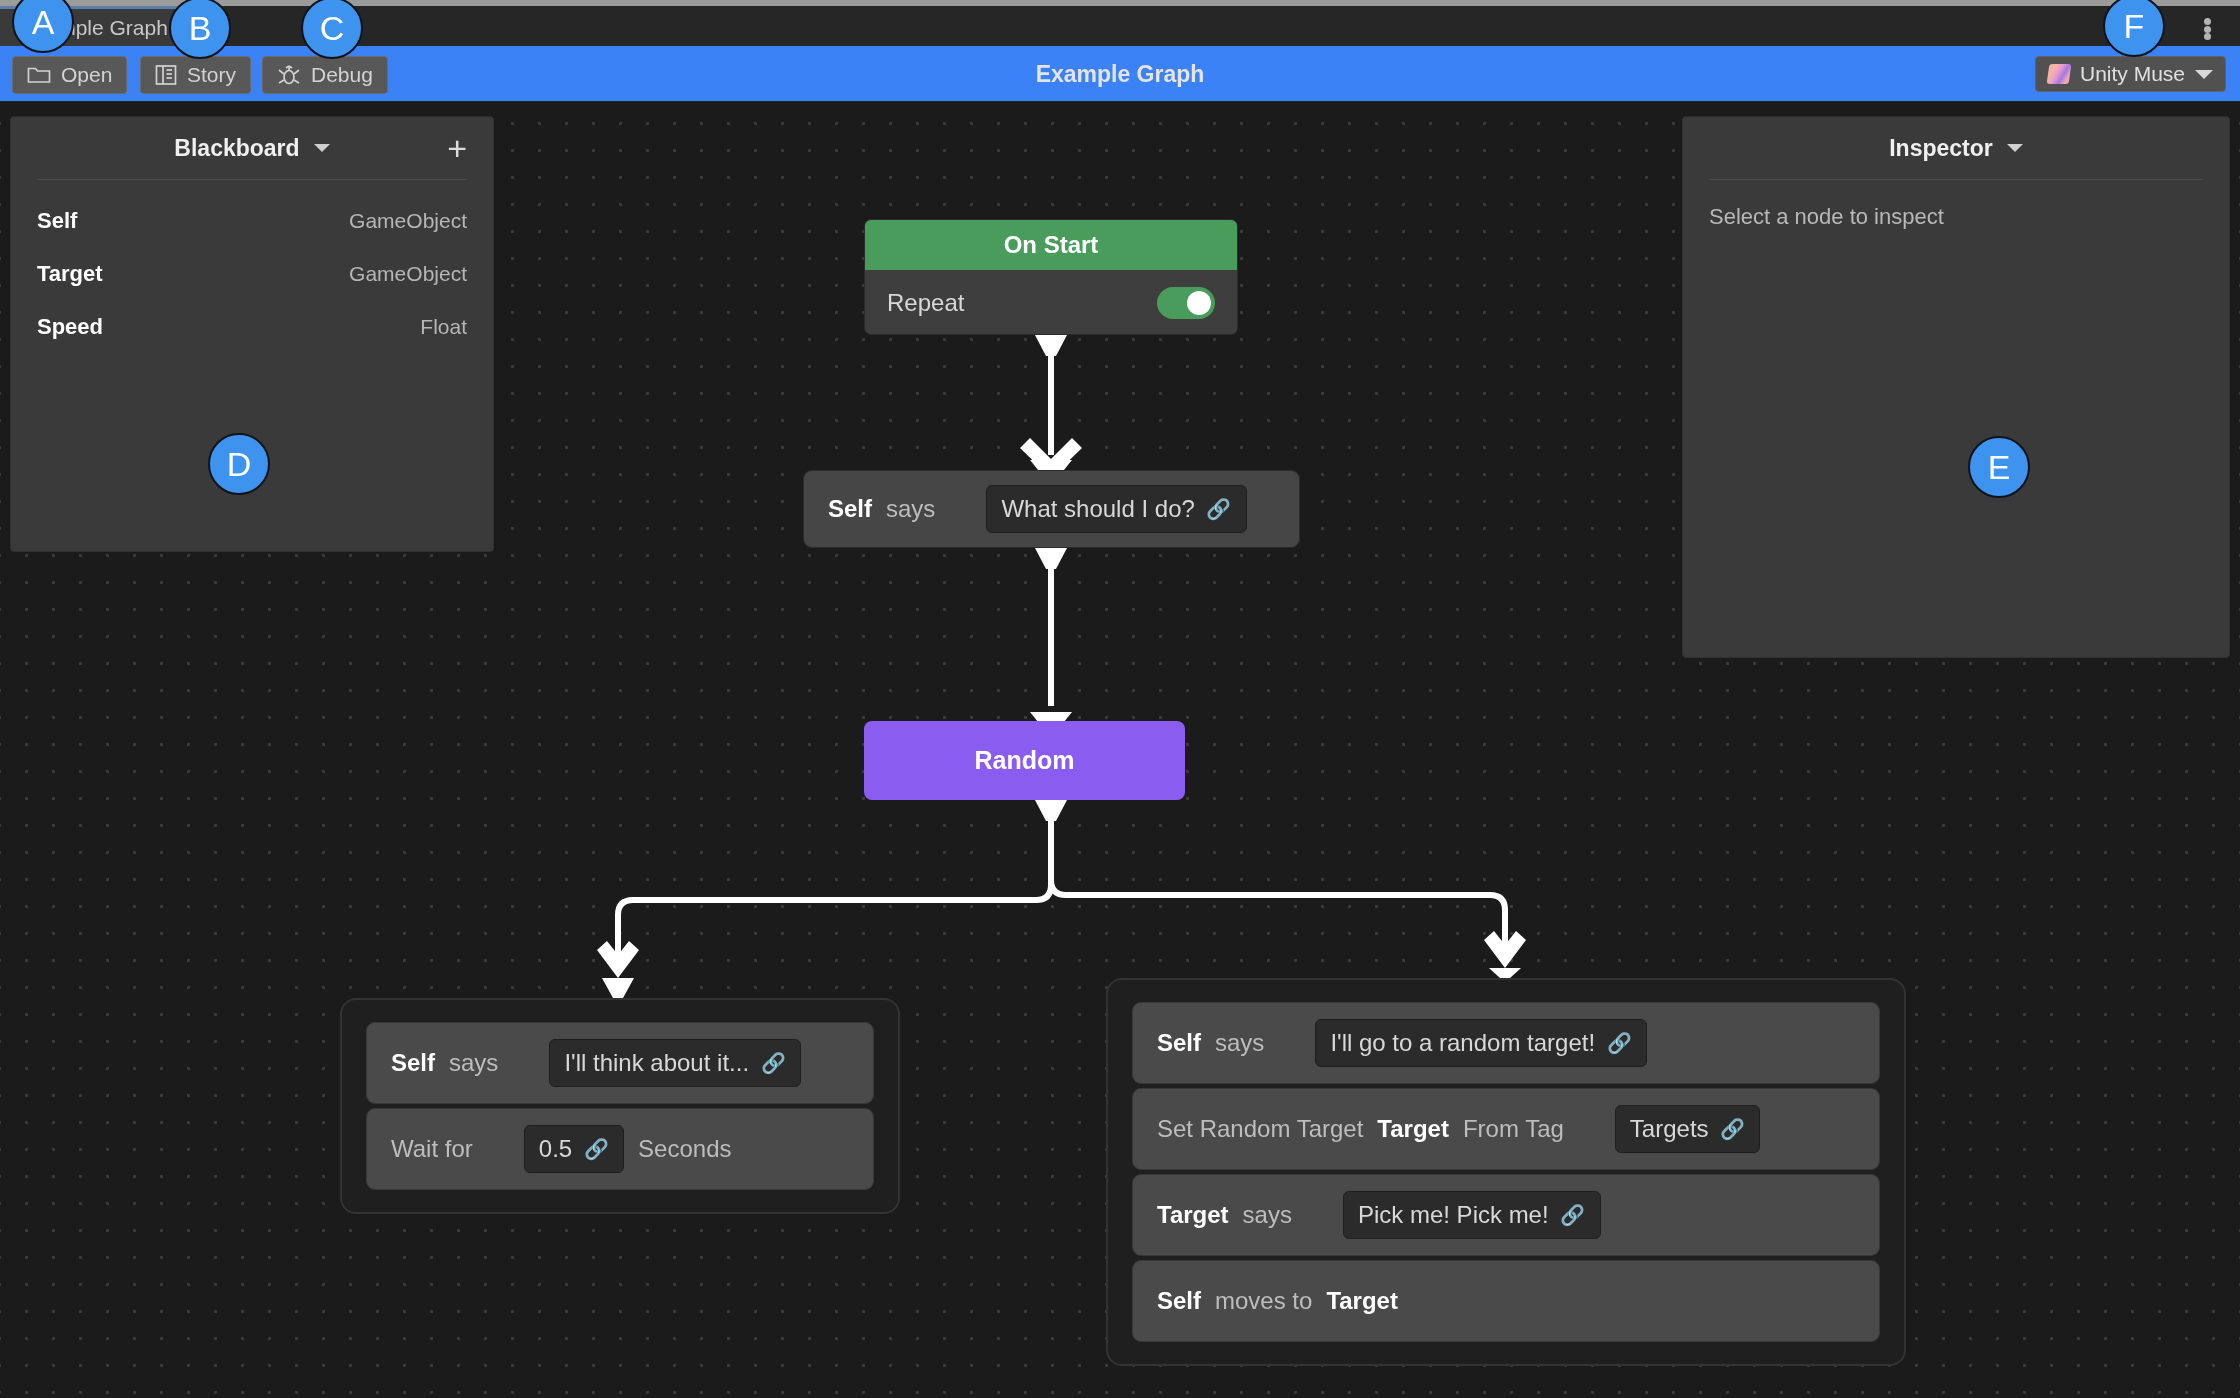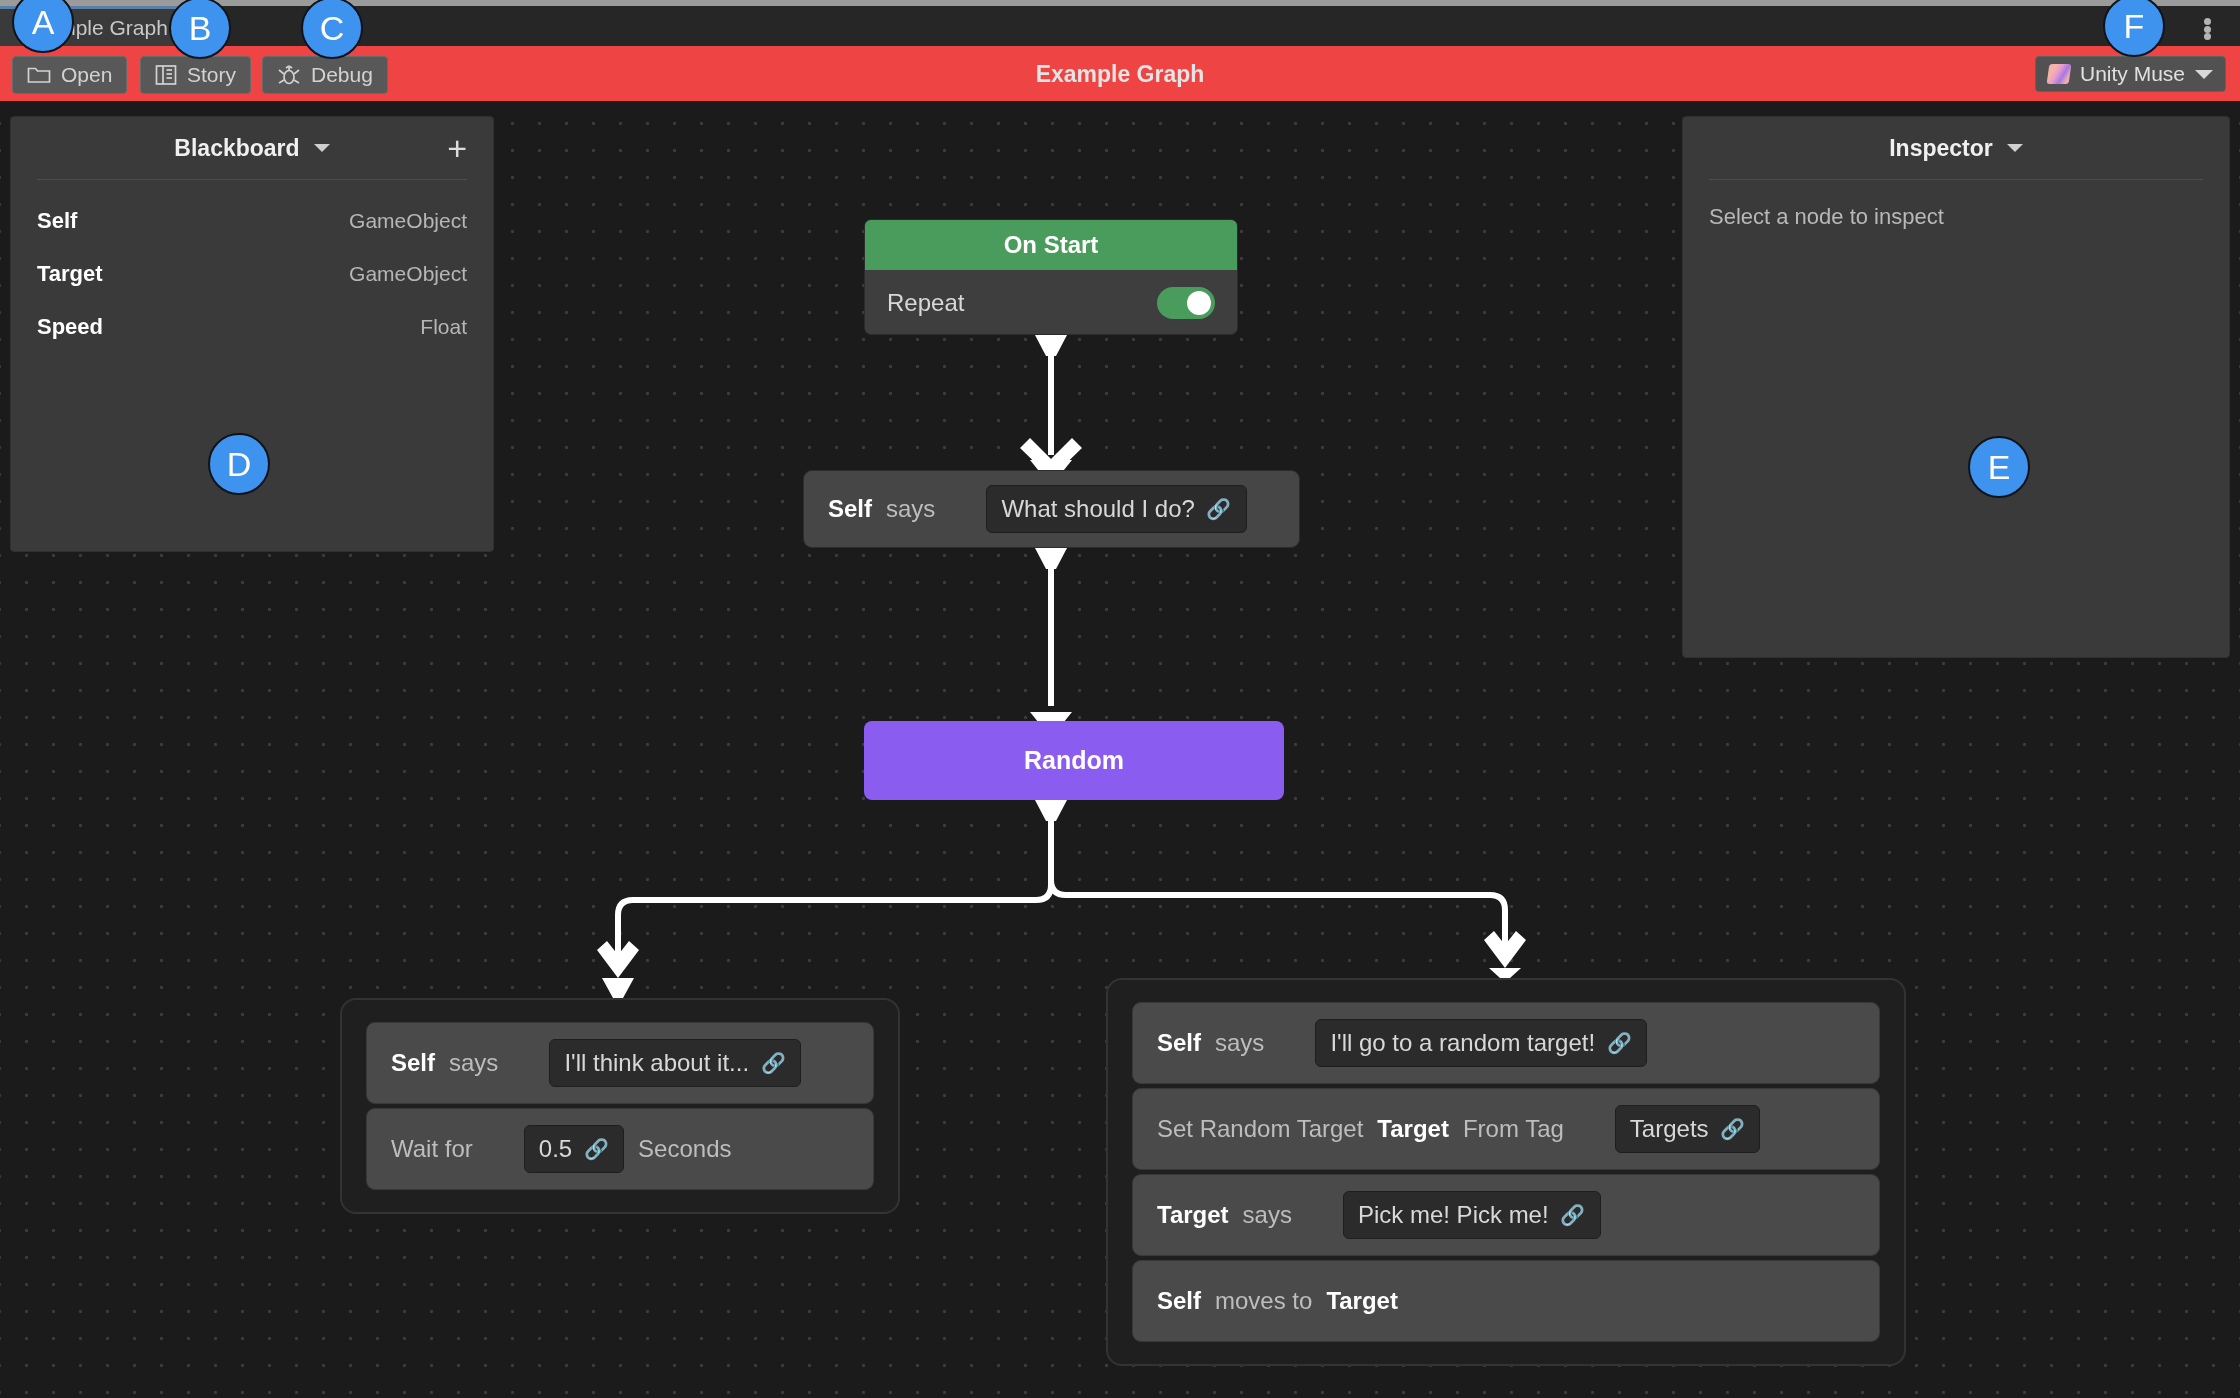--- a/index.html
+++ b/index.html
@@ -33,21 +33,21 @@
     position: absolute; right: 22px; top: 8px;
     width: 22px; height: 30px;
     display: flex; flex-direction: column; align-items: center;
     justify-content: space-between; padding: 4px 0;
   }
   .kebab i { display:block; width: 7px; height: 7px; border-radius: 50%; background: #b4b4b4; }
 
   
   .toolbar {
     position: absolute; left: 0; top: 46px; width: 2240px; height: 56px;
-    background: #ef4444;
+    background: #3b82f6;
     border-bottom: 1px solid #232323;
   }
   .tbtn {
     position: absolute; top: 10px; height: 38px;
     display: flex; align-items: center; gap: 10px;
     padding: 0 14px; border-radius: 4px;
     background: #585858; color: #d2d2d2; font-size: 21px;
     border: 1px solid #6a6a6a;
   }
   .tbtn svg { display: block; }
@@ -145,21 +145,21 @@
     width: 24px; height: 24px; border-radius: 50%; background: #ffffff;
   }
 
   .node-say {
     background: #464646; border: 1px solid #2c2c2c; border-radius: 9px;
     display: flex; align-items: center; padding: 0 24px;
   }
   .node-say-1 { left: 803px; top: 470px; width: 497px; height: 78px; }
 
   .node-random {
-    left: 864px; top: 721px; width: 420px; height: 79px;
+    left: 864px; top: 721px; width: 321px; height: 79px;
     background: #8b5cf0; border-radius: 8px;
     display: flex; align-items: center; justify-content: center;
     color: #ffffff; font-size: 25px; font-weight: bold;
   }
 
   
   .group {
     position: absolute;
     background: #1f1f1f; border: 2px solid #333333; border-radius: 16px;
     padding: 22px 24px;

